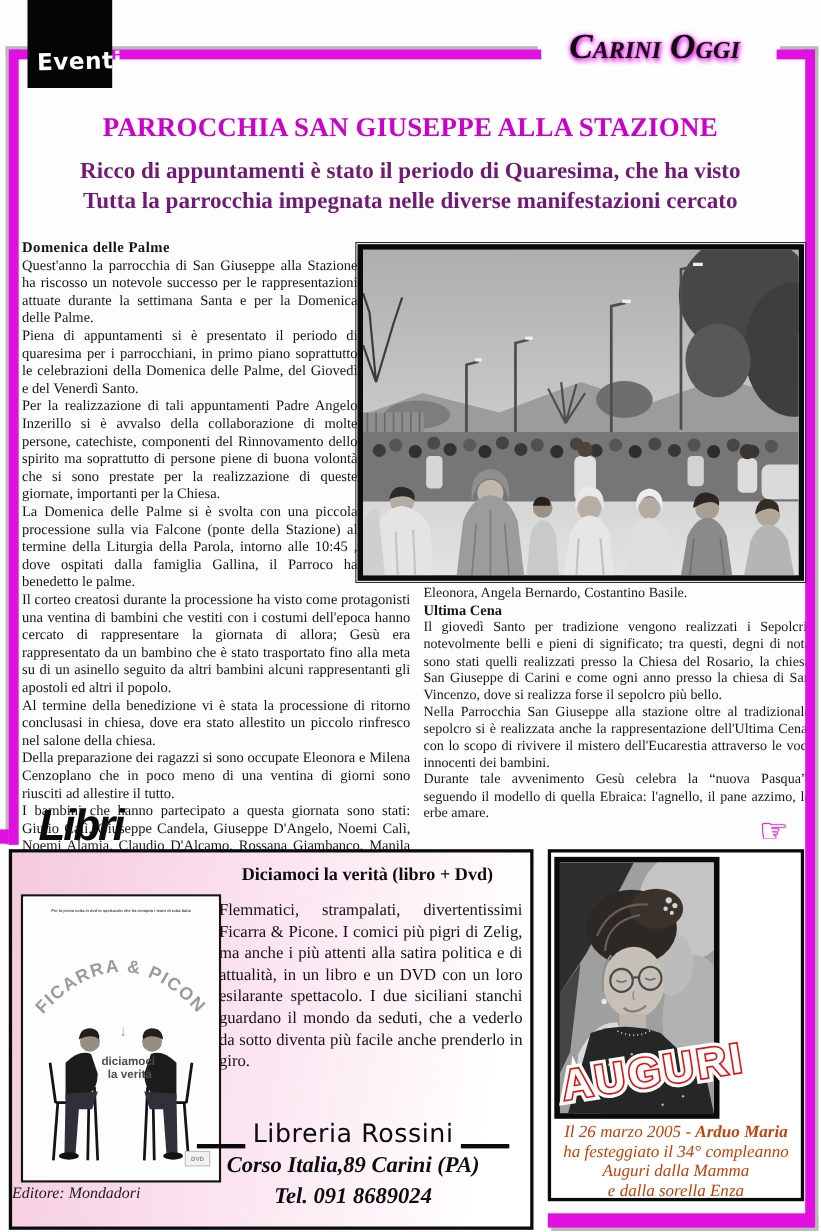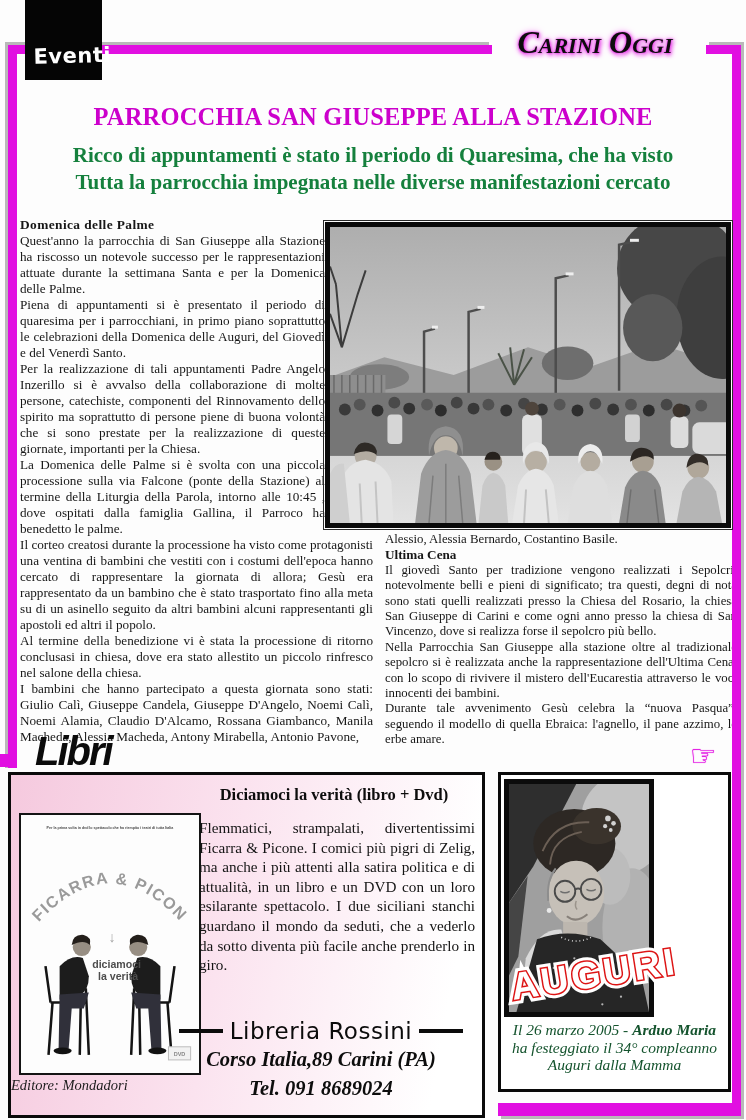--- a/index.html
+++ b/index.html
@@ -22,21 +22,21 @@
       transform:rotate(-1.5deg);}
   #masthead-logo{position:absolute;left:480px;top:24px;width:230px;text-align:center;z-index:3;
       font-family:"Liberation Serif", serif;font-style:italic;font-weight:bold;
       font-variant:small-caps;font-size:32px;color:#0d0d0d;
       text-shadow:0 0 2px #e10fe1,0 0 6px #ef6bef,1px 2px 4px #e10fe1;}
 
   
   #article-title{position:absolute;left:20px;right:20px;top:103px;text-align:center;
       font-weight:bold;font-size:24.5px;color:#cc00cc;letter-spacing:.2px;}
   #article-subtitle{position:absolute;left:20px;right:20px;top:142px;text-align:center;
-      font-weight:bold;font-size:21px;line-height:26.5px;color:#15803d;}
+      font-weight:bold;font-size:21px;line-height:26.5px;color:#701a75;}
 
   
   #left-col{position:absolute;left:20px;top:217px;width:353px;
       font-size:13.2px;line-height:16px;text-align:justify;color:#161616;}
   #left-col .col-spacer{float:right;width:48px;height:312px;}
   #left-col h3{margin:0;font-size:13.4px;letter-spacing:.4px;}
   #left-col p,#right-col p{margin:0;}
   #photo-frame{position:absolute;left:325px;top:222px;width:396px;height:296px;
       border:5px solid #0a0a0a;outline:1px solid #2a2a2a;outline-offset:1px;background:#d8d8d8;z-index:2;}
   #photo-frame svg{display:block;width:100%;height:100%;}
@@ -54,38 +54,38 @@
       font-family:Liberation Sans, sans-serif;font-style:italic;font-weight:900;
       font-size:40px;letter-spacing:-2px;color:#0b0b0b;}
   #book-cover{position:absolute;left:8px;top:38px;width:178px;height:258px;
       background:#fdfdfd;border:2px solid #141414;}
   #book-cover svg{display:block;width:100%;height:100%;}
   #book-publisher{position:absolute;left:0;top:302px;font-style:italic;font-size:14.5px;color:#1c1c1c;}
   #review-heading{position:absolute;left:182px;top:10px;width:282px;text-align:center;
       font-weight:bold;font-size:16.5px;color:#0d0d0d;}
   #review-body{position:absolute;left:188px;top:43px;width:276px;text-align:justify;
       font-size:15.2px;line-height:19.6px;color:#141414;}
-  #store-row{position:absolute;left:150px;top:243px;width:320px;display:flex;align-items:center;
+  #store-row{position:absolute;left:150px;top:243px;width:320px;display:flex;align-items:flex-end;
       justify-content:center;gap:7px;}
   .store-dash{width:44px;height:4px;background:#0b0b0b;}
   #store-name{font-family:"DejaVu Sans", sans-serif;font-size:23px;color:#0b0b0b;letter-spacing:.5px;}
   #store-address,#store-phone{position:absolute;left:150px;width:320px;text-align:center;
       font-weight:bold;font-style:italic;font-size:20.5px;color:#0d0d0d;}
   #store-address{top:273px;}
   #store-phone{top:302px;}
 
   
   #auguri-box{position:absolute;left:498px;top:772px;width:233px;height:320px;box-sizing:border-box;
       background:#ffffff;border:3px solid #0a0a0a;z-index:2;}
   #portrait-frame{position:absolute;left:3px;top:4px;width:150px;height:238px;
       border:5px solid #0b0b0b;box-sizing:border-box;background:#9f9f9f;}
   #portrait-frame svg{display:block;width:100%;height:100%;}
   #auguri-stamp-svg{position:absolute;left:-4px;top:140px;width:237px;height:120px;overflow:visible;z-index:4;}
   #auguri-caption{position:absolute;left:0;top:246px;width:100%;text-align:center;
-      font-style:italic;font-size:15.5px;line-height:17.5px;color:#14532d;}
+      font-style:italic;font-size:15.5px;line-height:17.5px;color:#c2410c;}
   #auguri-caption .bname{font-weight:bold;}
 </style>
 </head>
 <body>
 
 <div id="page">
 
   <div class="mg" id="frame-top-left"></div>
   <div class="mg" id="frame-top-right"></div>
   <div class="mg" id="frame-left"></div>
@@ -101,25 +101,26 @@
   <div id="article-title">PARROCCHIA SAN GIUSEPPE ALLA STAZIONE</div>
   <div id="article-subtitle">
     <div>Ricco di appuntamenti è stato il periodo di Quaresima, che ha visto</div>
     <div>Tutta la parrocchia impegnata nelle diverse manifestazioni cercato</div>
   </div>
 
   <div id="left-col">
     <div class="col-spacer"></div>
     <h3>Domenica delle Palme</h3>
     <p>Quest'anno la parrocchia di San Giuseppe alla Stazione ha riscosso un notevole successo per le rappresentazioni attuate durante la settimana Santa e per la Domenica delle Palme.</p>
-    <p>Piena di appuntamenti si è presentato il periodo di quaresima per i parrocchiani, in primo piano soprattutto le celebrazioni della Domenica delle Auguri, del Giovedì e del Venerdì Santo.</p>
+    <p>Piena di appuntamenti si è presentato il periodo di quaresima per i parrocchiani, in primo piano soprattutto le celebrazioni della Domenica delle Palme, del Giovedì e del Venerdì Santo.</p>
     <p>Per la realizzazione di tali appuntamenti Padre Angelo Inzerillo si è avvalso della collaborazione di molte persone, catechiste, componenti del Rinnovamento dello spirito ma soprattutto di persone piene di buona volontà che si sono prestate per la realizzazione di queste giornate, importanti per la Chiesa.</p>
     <p>La Domenica delle Palme si è svolta con una piccola processione sulla via Falcone (ponte della Stazione) al termine della Liturgia della Parola, intorno alle 10:45 , dove ospitati dalla famiglia Gallina, il Parroco ha benedetto le palme.</p>
     <p>Il corteo creatosi durante la processione ha visto come protagonisti una ventina di bambini che vestiti con i costumi dell'epoca hanno cercato di rappresentare la giornata di allora; Gesù era rappresentato da un bambino che è stato trasportato fino alla meta su di un asinello seguito da altri bambini alcuni rappresentanti gli apostoli ed altri il popolo.</p>
     <p>Al termine della benedizione vi è stata la processione di ritorno conclusasi in chiesa, dove era stato allestito un piccolo rinfresco nel salone della chiesa.</p>
+    <p>Della preparazione dei ragazzi si sono occupate Eleonora e Milena Cenzoplano che in poco meno di una ventina di giorni sono riusciti ad allestire il tutto.</p>
     <p>I bambini che hanno partecipato a questa giornata sono stati: Giulio Calì, Giuseppe Candela, Giuseppe D'Angelo, Noemi Calì, Noemi Alamia, Claudio D'Alcamo, Rossana Giambanco, Manila Macheda, Alessia Macheda, Antony Mirabella, Antonio Pavone,</p>
   </div>
 
   <div id="photo-frame">
     <svg viewBox="0 0 400 300" preserveAspectRatio="none">
       <defs>
         <linearGradient id="sky" x1="0" y1="0" x2="0" y2="1">
           <stop offset="0" stop-color="#aeaeae"></stop>
             <stop offset="1" stop-color="#e2e2e2"></stop>
         </linearGradient>
@@ -202,21 +203,21 @@
         <path d="M304 266 L300 300 M328 266 L332 300" stroke="#6f6f6f" stroke-width="1.5" fill="none"></path>
         <circle cx="372" cy="244" r="11" fill="#b0a79a"></circle>
         <path d="M360 244 Q362 228 373 230 Q383 232 382 242 Q374 234 360 244 Z" fill="#332d28"></path>
         <path d="M350 300 L356 268 Q362 254 372 253 Q383 254 390 268 L396 300 Z" fill="#b5b5b5"></path>
         <path d="M0 300 L0 250 Q6 238 14 240 L20 300 Z" fill="#cfcfcf"></path>
       </g>
     </svg>
   </div>
 
   <div id="right-col">
-    <p>Alessio, Alessia Bernardo, Costantino Basile.</p>
+    <p>Eleonora, Angela Bernardo, Costantino Basile.</p>
     <h3>Ultima Cena</h3>
     <p>Il giovedì Santo per tradizione vengono realizzati i Sepolcri, notevolmente belli e pieni di significato; tra questi, degni di nota sono stati quelli realizzati presso la Chiesa del Rosario, la chiesa San Giuseppe di Carini e come ogni anno presso la chiesa di San Vincenzo, dove si realizza forse il sepolcro più bello.</p>
     <p>Nella Parrocchia San Giuseppe alla stazione oltre al tradizionale sepolcro si è realizzata anche la rappresentazione dell'Ultima Cena, con lo scopo di rivivere il mistero dell'Eucarestia attraverso le voci innocenti dei bambini.</p>
     <p>Durante tale avvenimento Gesù celebra la “nuova Pasqua”, seguendo il modello di quella Ebraica: l'agnello, il pane azzimo, le erbe amare.</p>
   </div>
 
   <div id="pointer-finger">☞</div>
 
   <div id="libri-box">
     <div id="libri-logo">Libri</div>
@@ -314,16 +315,17 @@
       <g transform="rotate(-9 16 85)">
         <text x="16" y="85" font-size="38" font-weight="900" letter-spacing="3" font-family="Liberation Sans, sans-serif" fill="none" stroke="#ffffff" stroke-width="9">AUGURI</text>
         <text x="16" y="85" font-size="38" font-weight="900" letter-spacing="3" font-family="Liberation Sans, sans-serif" fill="#ffffff" stroke="#dd1414" stroke-width="3" paint-order="stroke">AUGURI</text>
       </g>
     </svg>
 
     <div id="auguri-caption">
       <div><span>Il 26 marzo  2005 - </span><span class="bname">Arduo Maria</span></div>
       <div>ha festeggiato il 34° compleanno</div>
       <div>Auguri  dalla  Mamma</div>
+      <div>e  dalla sorella Enza</div>
     </div>
   </div>
 
 </div>
 
 </body></html>

